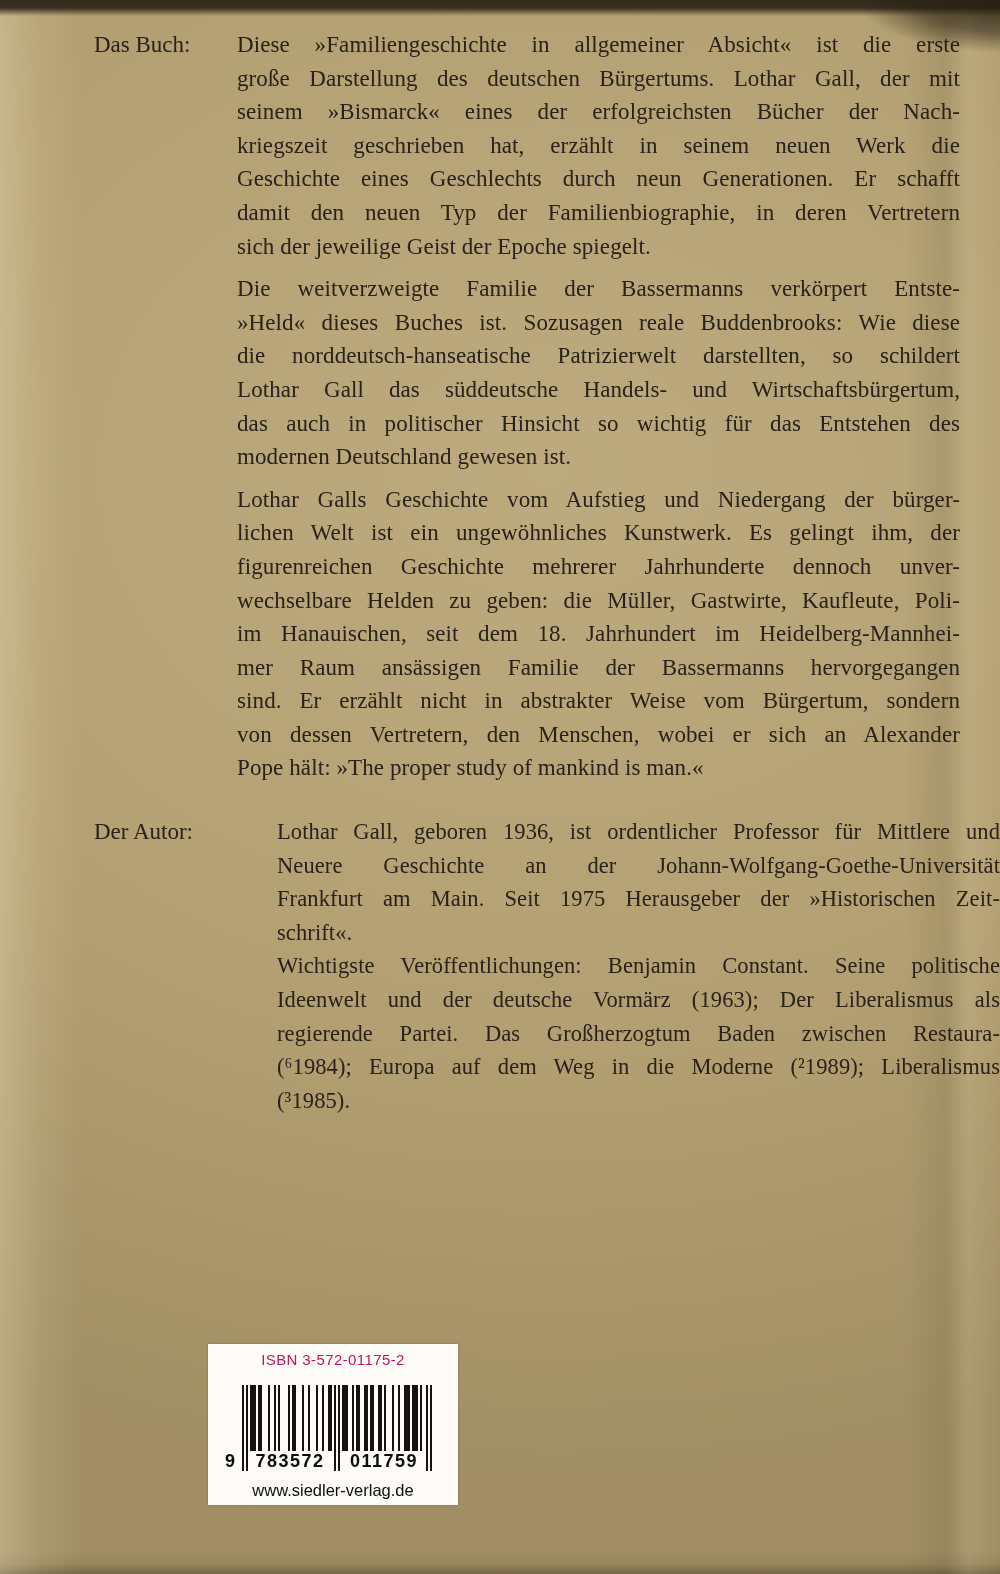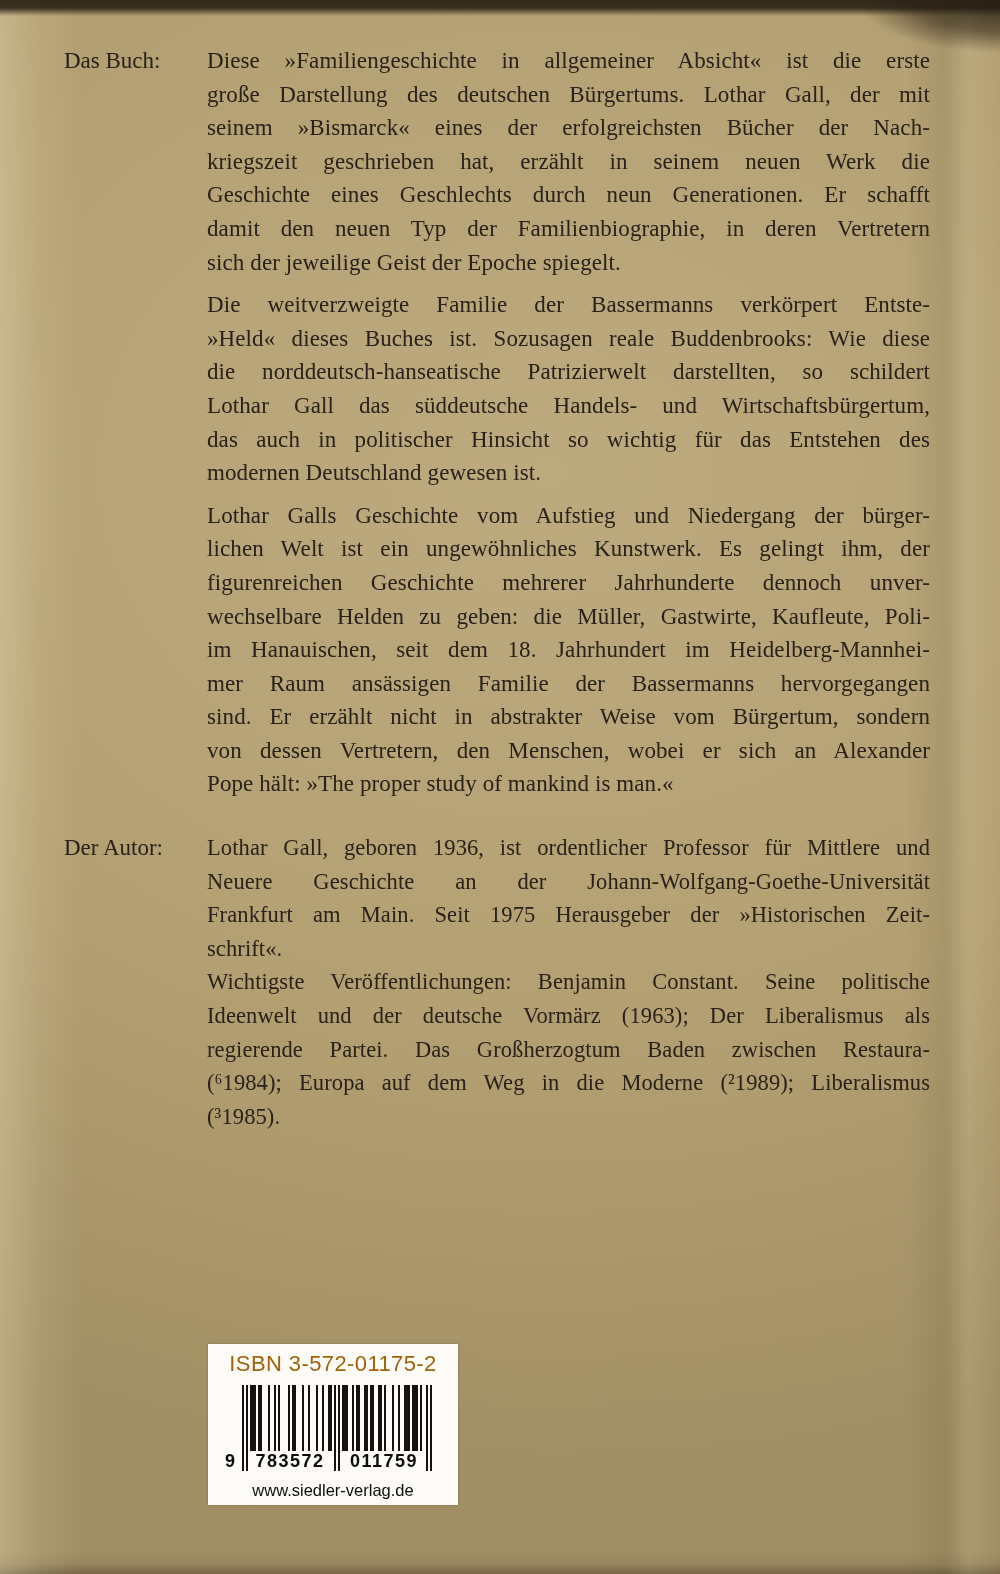--- a/index.html
+++ b/index.html
@@ -23,23 +23,23 @@
       
       linear-gradient(90deg, rgba(255,240,205,0.28) 0px, rgba(255,240,205,0.10) 40px, rgba(255,240,205,0) 80px),
       
       linear-gradient(90deg, rgba(0,0,0,0) 905px, rgba(60,48,28,0.10) 945px, rgba(255,244,214,0.10) 968px, rgba(0,0,0,0) 1000px),
       
       linear-gradient(0deg, rgba(70,58,34,0.45) 0px, rgba(70,58,34,0.12) 10px, rgba(70,58,34,0) 22px),
       
       radial-gradient(1300px 1000px at 55% 30%, rgba(255,246,216,0.16) 0%, rgba(255,246,216,0.04) 55%, rgba(30,24,12,0.10) 100%);
     color: #29211a;
   }
-  .page { padding-top: 44px; }
+  .page { padding-top: 28px; margin-left: 30px; }
   .section { display: flex; }
-  .section-autor { margin-top: 30px; }
+  .section-autor { margin-top: 30px; justify-content: space-between; }
   .label-col {
     width: 207px;
     box-sizing: border-box;
     padding-left: 64px;
     flex: 0 0 207px;
     font-size: 23px;
     line-height: 33.6px;
     white-space: nowrap;
   }
   .content-col { width: 723px; flex: 0 0 723px; }
@@ -64,23 +64,23 @@
     height: 161px;
     background: #fcfbf7;
     box-shadow: 0 0 2px rgba(60,48,24,0.35);
   }
   .isbn-line {
     position: absolute;
     top: 7px; left: 0;
     width: 100%;
     text-align: center;
     font-family: "Liberation Sans", sans-serif;
-    font-size: 22px;
+    font-size: 15px;
     letter-spacing: 0.4px;
-    color: #a16207;
+    color: #be185d;
     white-space: nowrap;
   }
   .ean {
     position: absolute;
     left: 34px;
     top: 41px;
     width: 190px;
     height: 86px;
   }
   .ean .bar {

